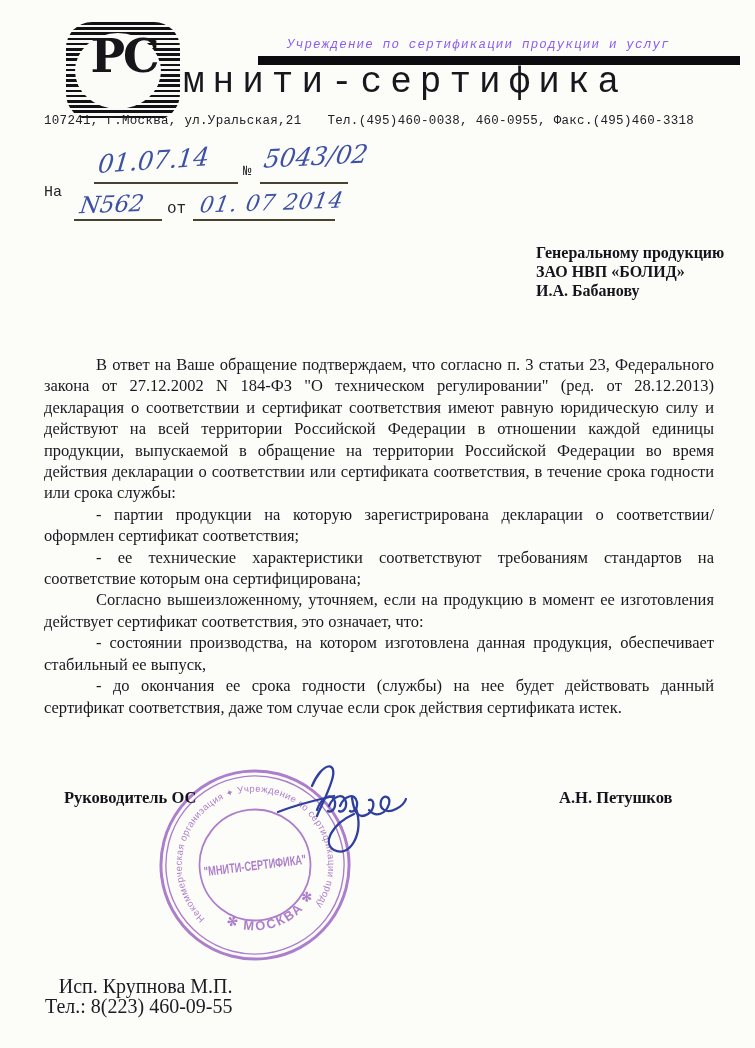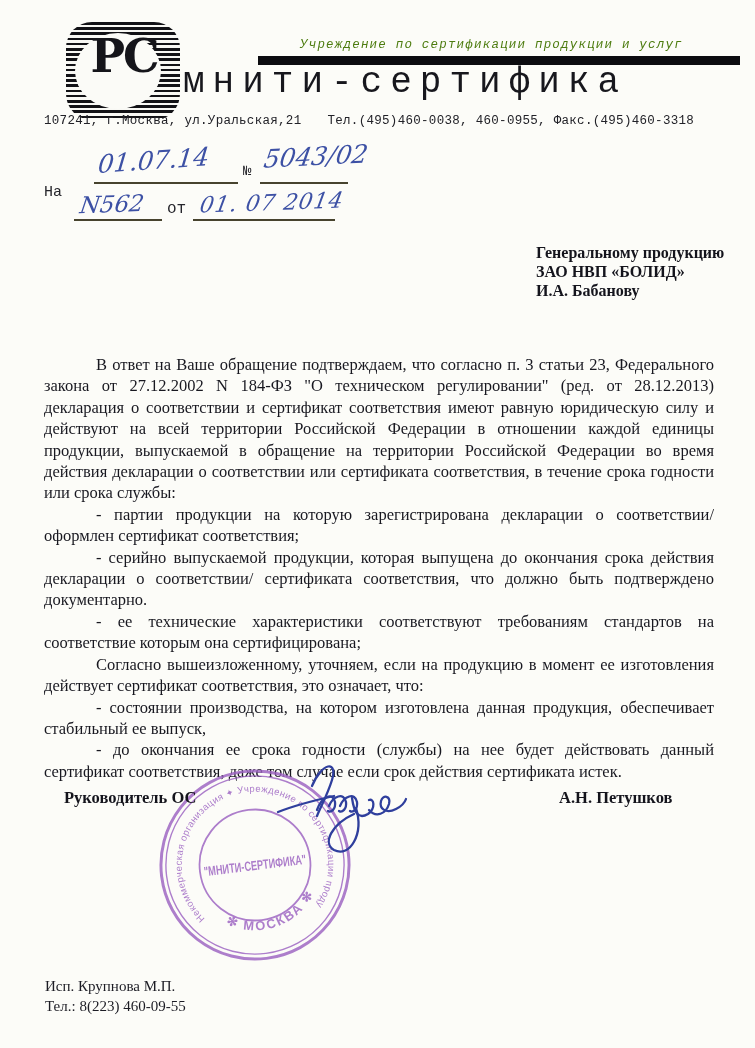--- a/index.html
+++ b/index.html
@@ -21,23 +21,23 @@
     position:absolute;left:9px;top:11px;width:86px;height:76px;
     background:#fbfbf7;border-radius:50%;
     display:flex;align-items:flex-start;justify-content:center;
   }
   .logo-letters{
     font-family:"DejaVu Serif", serif;font-weight:bold;
     font-size:46px;line-height:1;color:#15151a;letter-spacing:-2px;
     transform:translateX(6px);
   }
   .tagline{
-    position:absolute;left:300px;top:38px;
+    position:absolute;left:287px;top:38px;
     font-family:"Liberation Mono", monospace;font-style:italic;
-    font-size:12.5px;letter-spacing:1.2px;color:#4d7c0f;
+    font-size:12.5px;letter-spacing:1.2px;color:#8b5cf6;
     white-space:nowrap;
   }
   .header-bar{
     position:absolute;left:258px;top:56px;width:482px;height:9px;
     background:#0c0c10;
   }
   .org-title{
     position:absolute;left:183px;top:62px;
     font-family:"Liberation Mono", monospace;
     font-size:36px;letter-spacing:8px;color:#17171d;
@@ -87,21 +87,21 @@
   .body-text p{margin:0;text-indent:52px;}
   
   .sig-left{position:absolute;left:64px;top:788px;font-weight:bold;font-size:16.5px;color:#14141c;}
   .sig-right{position:absolute;left:540px;top:788px;font-weight:bold;font-size:16.5px;color:#14141c;margin-left:19px;}
   .sig-svg{position:absolute;left:272px;top:752px;}
   
   .stamp{position:absolute;left:156px;top:766px;width:198px;height:198px;opacity:0.82;transform:rotate(-7deg);}
   
   .footer{
     position:absolute;left:45px;top:976px;
-    font-size:15px;line-height:20px;color:#1c1c24;
+    font-size:20px;line-height:20px;color:#1c1c24;text-align:right;
   }
 </style>
 </head>
 <body>
 
 <div class="page">
 
   <div class="logo">
     <div class="logo-circle">
       <span class="logo-letters">РС</span>
@@ -129,21 +129,20 @@
 
   <div class="recipient">
     <div>Генеральному продукцию</div>
     <div>ЗАО НВП «БОЛИД»</div>
     <div>И.А. Бабанову</div>
   </div>
 
   <div class="body-text">
     <p>В ответ на Ваше обращение подтверждаем, что согласно п. 3 статьи 23, Федерального закона от 27.12.2002 N 184-ФЗ "О техническом регулировании" (ред. от 28.12.2013) декларация о соответствии и сертификат соответствия имеют равную юридическую силу и действуют на всей территории Российской Федерации в отношении каждой единицы продукции, выпускаемой в обращение на территории Российской Федерации во время действия декларации о соответствии или сертификата соответствия, в течение срока годности или срока службы:</p>
     <p>- партии продукции на которую зарегистрирована декларации о соответствии/оформлен сертификат соответствия;</p>
-    <p>- серийно выпускаемой продукции, которая выпущена до окончания срока действия декларации о соответствии/ сертификата соответствия, что должно быть подтверждено документарно.</p>
     <p>- ее технические характеристики соответствуют требованиям стандартов на соответствие которым она сертифицирована;</p>
     <p>Согласно вышеизложенному, уточняем, если на продукцию в момент ее изготовления действует сертификат соответствия, это означает, что:</p>
     <p>- состоянии производства, на котором изготовлена данная продукция, обеспечивает стабильный ее выпуск,</p>
     <p>- до окончания ее срока годности (службы) на нее будет действовать данный сертификат соответствия, даже том случае если срок действия сертификата истек.</p>
   </div>
 
   <svg class="stamp" viewBox="0 0 200 200">
     <defs>
       <path id="ringPath" d="M 43.3,147.6 A 74,74 0 1 1 156.7,147.6" fill="none"></path>
       <path id="bottomPath" d="M 38,122.6 A 66,66 0 0 0 162,122.6" fill="none"></path>

